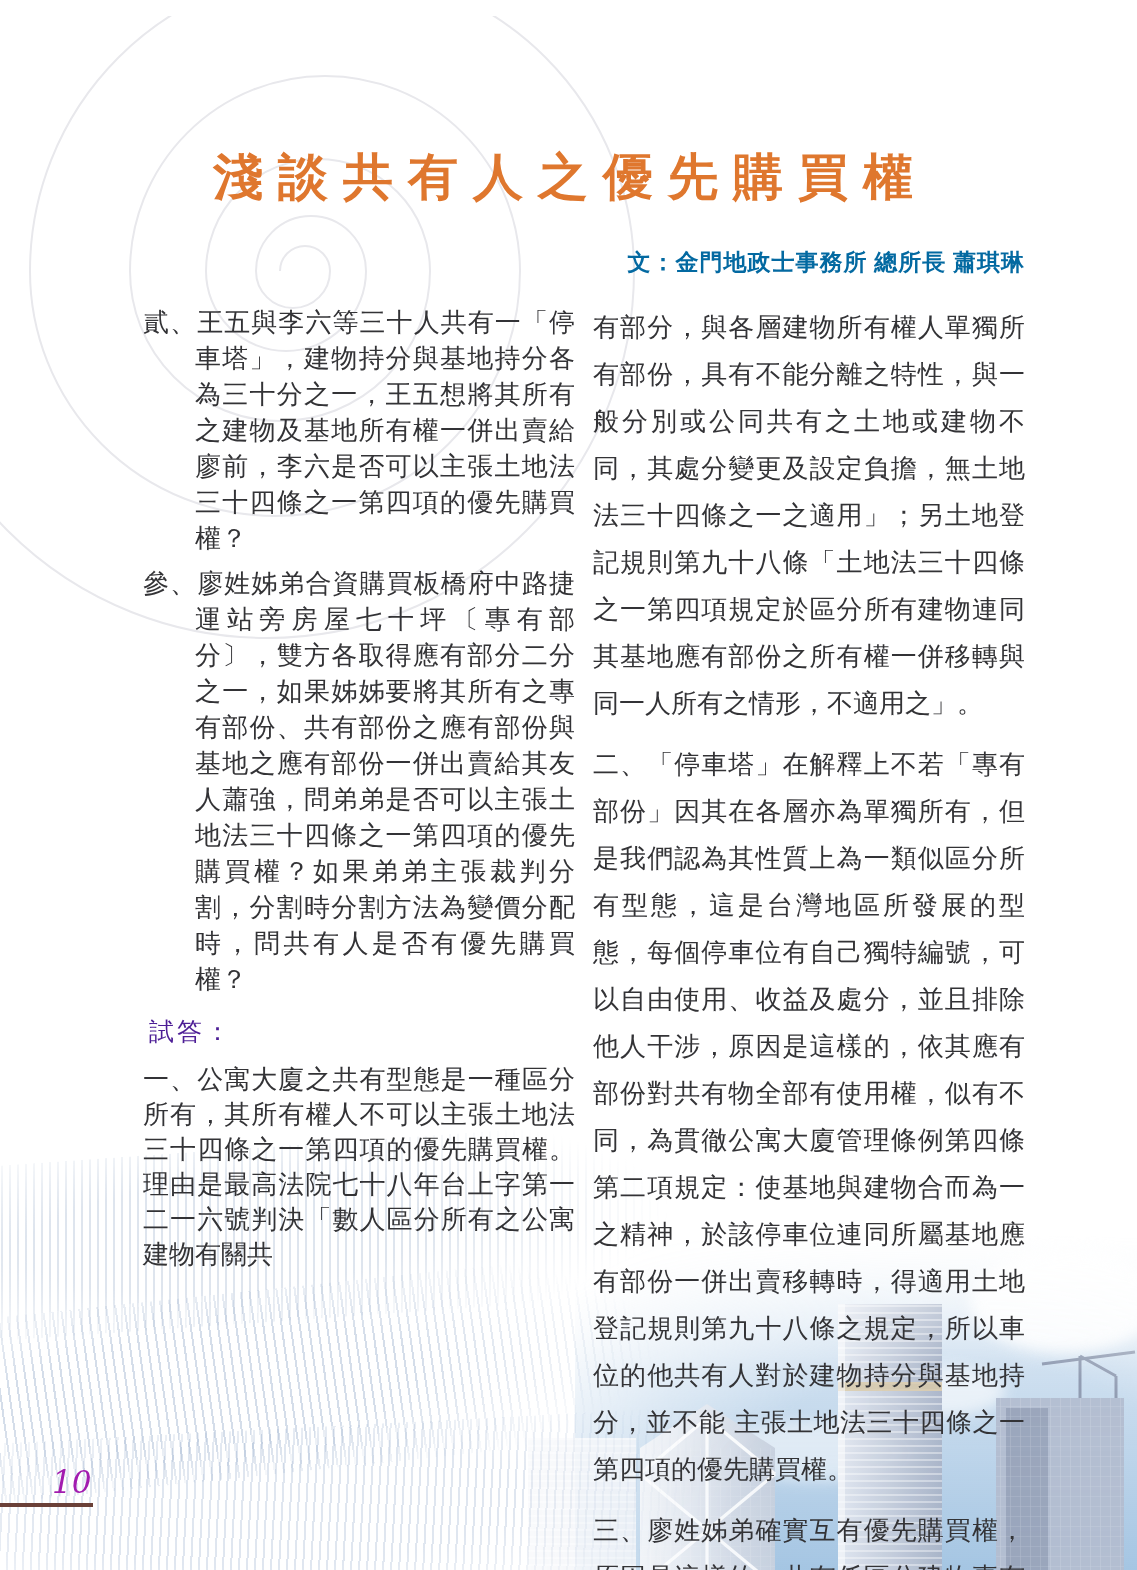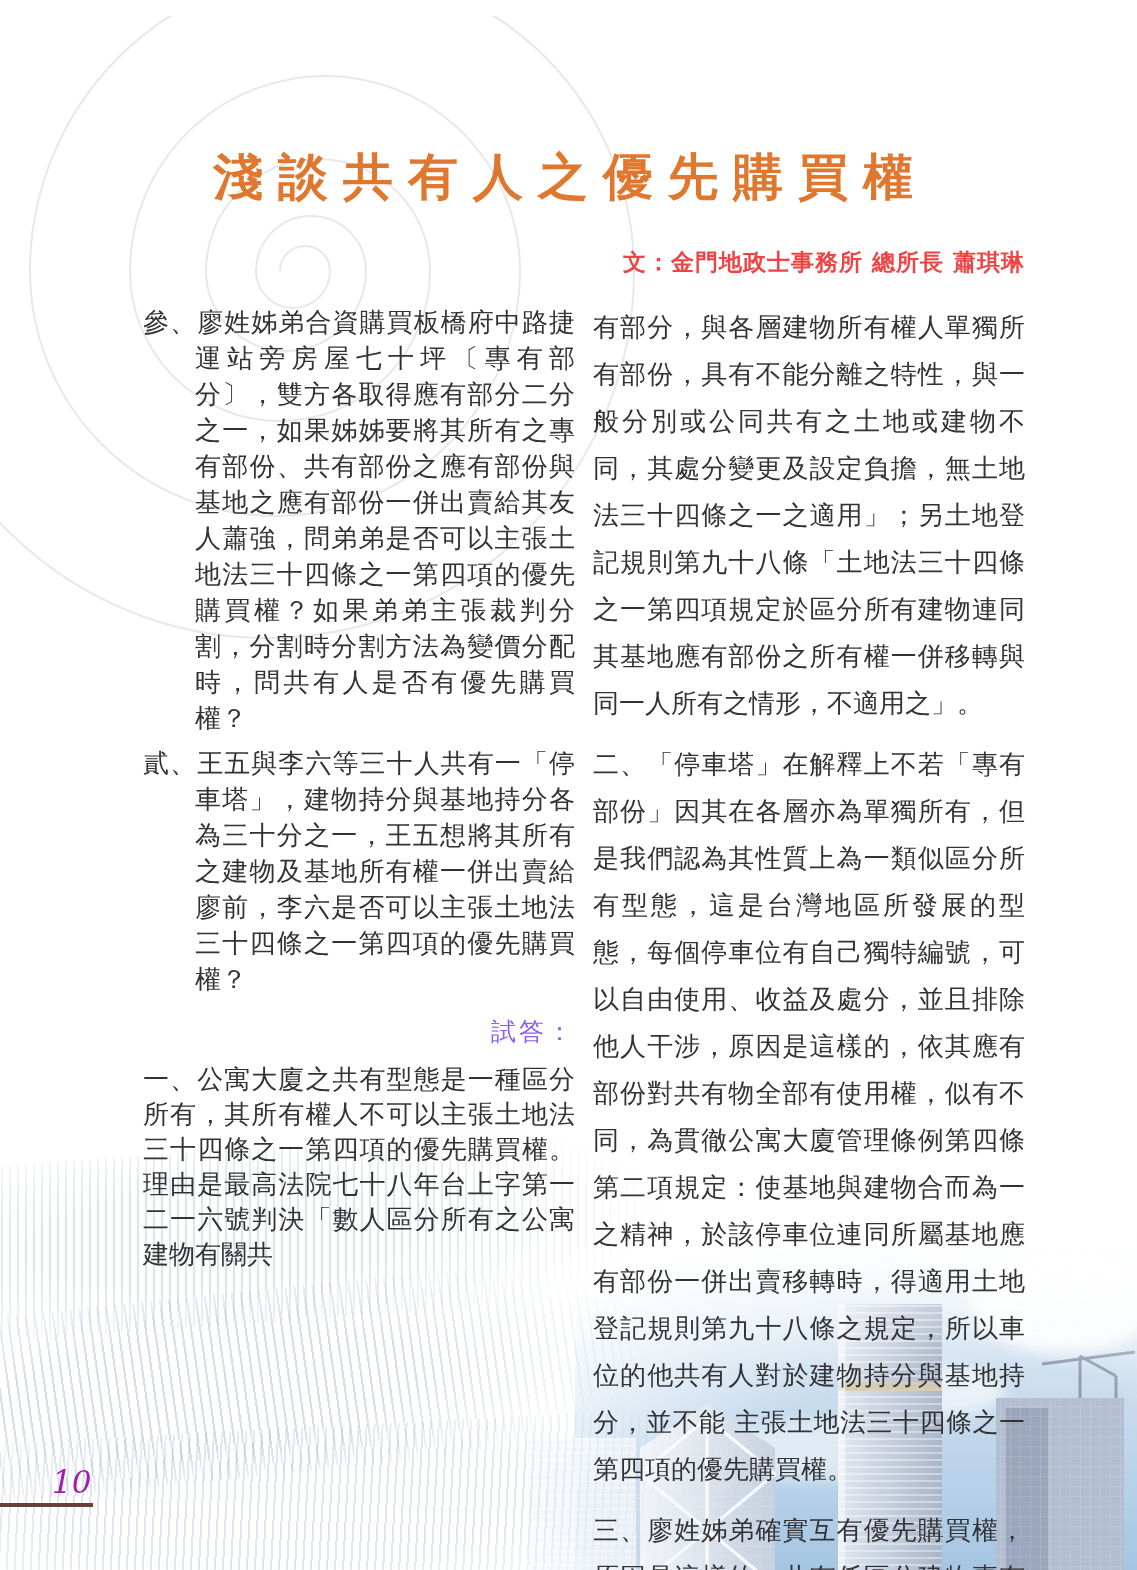--- a/index.html
+++ b/index.html
@@ -157,30 +157,30 @@
           <line x1="522" y1="178" x2="615" y2="166"></line>
           <line x1="560" y1="170" x2="596" y2="190"></line>
           <line x1="596" y1="190" x2="596" y2="212"></line>
         </g>
       </g>
     </g>
   </svg>
 
   <h1 class="title" style="color:#DF772E;margin:0;">淺談共有人之優先購買權</h1>
 
-  <div class="byline" style="color:#ef4444;">文：金門地政士事務所 總所長  蕭琪琳</div>
+  <div class="byline" style="color:#0369a1;font-family:Liberation Serif, serif;">文：金門地政士事務所 總所長  蕭琪琳</div>
 
   <div class="col col-left">
     <p class="q">
+      <span>貳、</span><span>王五與李六等三十人共有一「停車塔」，建物持分與基地持分各為三十分之一，王五想將其所有之建物及基地所有權一併出賣給廖前，李六是否可以主張土地法三十四條之一第四項的優先購買權？</span>
+    </p>
+    <p class="q">
       <span>參、</span><span>廖姓姊弟合資購買板橋府中路捷運站旁房屋七十坪〔專有部分〕，雙方各取得應有部分二分之一，如果姊姊要將其所有之專有部份、共有部份之應有部份與基地之應有部份一併出賣給其友人蕭強，問弟弟是否可以主張土地法三十四條之一第四項的優先購買權？如果弟弟主張裁判分割，分割時分割方法為變價分配時，問共有人是否有優先購買權？</span>
     </p>
-    <p class="q">
-      <span>貳、</span><span>王五與李六等三十人共有一「停車塔」，建物持分與基地持分各為三十分之一，王五想將其所有之建物及基地所有權一併出賣給廖前，李六是否可以主張土地法三十四條之一第四項的優先購買權？</span>
-    </p>
-    <span class="answer-label" style="color:#8b5cf6;text-align:right;">試答：</span>
+    <span class="answer-label" style="color:#4c1d95;">試答：</span>
     <p class="ans">一、公寓大廈之共有型態是一種區分所有，其所有權人不可以主張土地法三十四條之一第四項的優先購買權。理由是最高法院七十八年台上字第一二一六號判決「數人區分所有之公寓建物有關共</p>
   </div>
 
   <div class="col col-right">
     <p>有部分，與各層建物所有權人單獨所有部份，具有不能分離之特性，與一般分別或公同共有之土地或建物不同，其處分變更及設定負擔，無土地法三十四條之一之適用」；另土地登記規則第九十八條「土地法三十四條之一第四項規定於區分所有建物連同其基地應有部份之所有權一併移轉與同一人所有之情形，不適用之」。</p>
     <p>二、「停車塔」在解釋上不若「專有部份」因其在各層亦為單獨所有，但是我們認為其性質上為一類似區分所有型態，這是台灣地區所發展的型態，每個停車位有自己獨特編號，可以自由使用、收益及處分，並且排除他人干涉，原因是這樣的，依其應有部份對共有物全部有使用權，似有不同，為貫徹公寓大廈管理條例第四條第二項規定：使基地與建物合而為一之精神，於該停車位連同所屬基地應有部份一併出賣移轉時，得適用土地登記規則第九十八條之規定，所以車位的他共有人對於建物持分與基地持分，並不能 主張土地法三十四條之一第四項的優先購買權。</p>
     <p>三、廖姓姊弟確實互有優先購買權，原因是這樣的，共有係區分建物專有部份的共有，並非區分所有建物共有部份之共有。主張裁判分割，分割時分割方法為變價分配時，共有人是否有優先購買權，法律並無明文，廖姓姊弟合資購買板橋府中路捷運站旁房屋七十坪「變賣共有物時，共有人有依相同條件共同或單</p>
   </div>
 
   <div class="pagenum">10</div>

